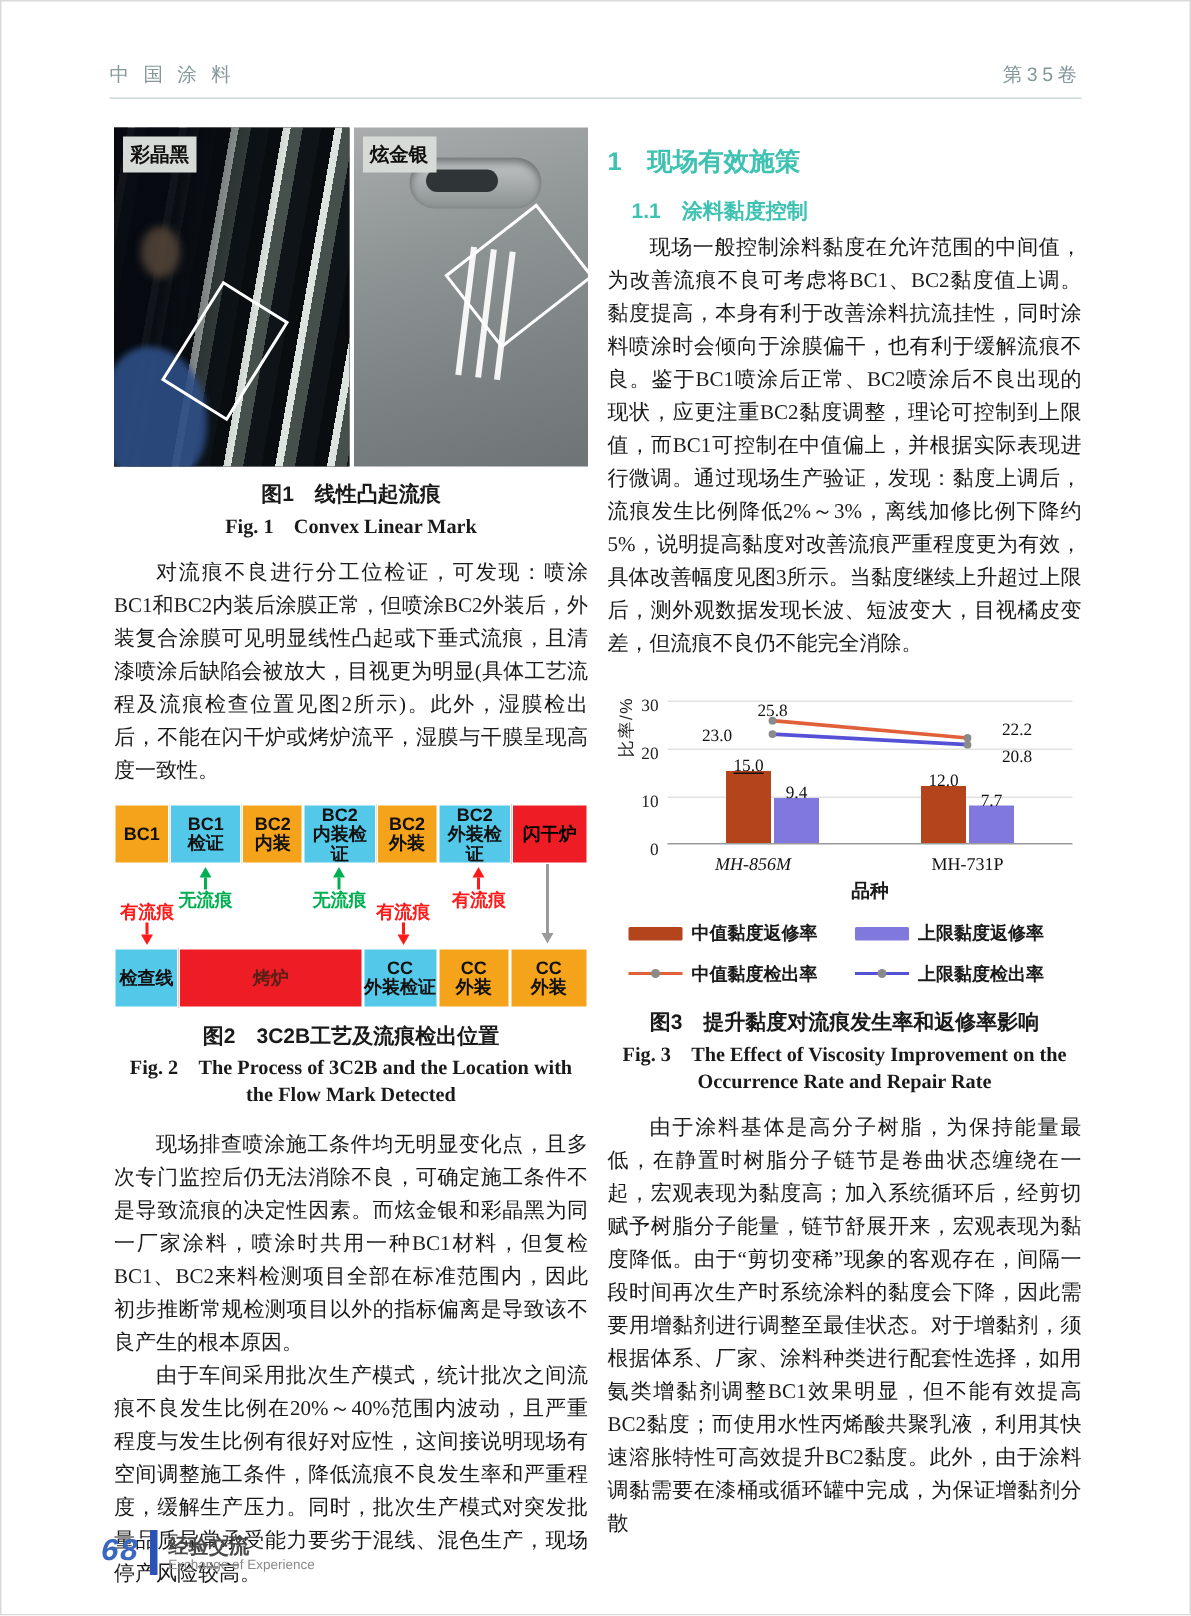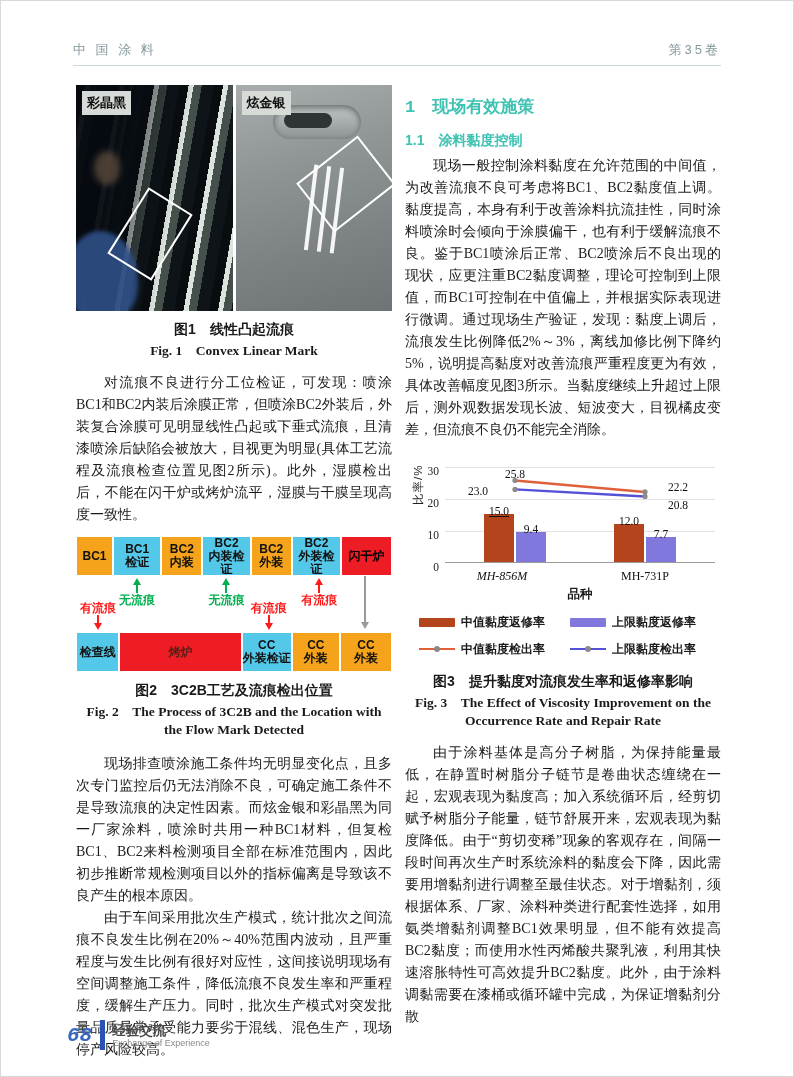--- a/index.html
+++ b/index.html
@@ -62,22 +62,22 @@
   .tri-up { width:0; height:0; border-left:4px solid transparent; border-right:4px solid transparent; border-bottom:7px solid; }
   .tri-down { width:0; height:0; border-left:4px solid transparent; border-right:4px solid transparent; border-top:7px solid; }
   .stem { width:2px; height:8px; }
   .g-green .tri-up { border-bottom-color:#00b050; } .g-green .stem { background:#00b050; }
   .g-red .tri-up { border-bottom-color:#ff1a1a; } .g-red .tri-down { border-top-color:#ff1a1a; } .g-red .stem { background:#ff1a1a; }
   .g-gray { height:56px; justify-content:flex-start; }
   .g-gray .stem { background:#9a9a9a; height:46px; }
   .g-gray .tri-down { border-top-color:#9a9a9a; }
 
   
-  .h1 { color:#3fc2b2; font-family:Liberation Mono, monospace; font-weight:bold; font-size:17px; margin:14px 0 10px; text-align:left; }
-  .h2 { color:#3fc2b2; font-family:"Liberation Sans",sans-serif; font-weight:bold; font-size:14px; margin:4px 0 4px; text-align:left; }
+  .h1 { color:#3fc2b2; font-family:Liberation Sans, sans-serif; font-weight:bold; font-size:17px; margin:14px 0 10px; text-align:left; }
+  .h2 { color:#3fc2b2; font-family:"Liberation Sans",sans-serif; font-weight:bold; font-size:14px; margin:4px 16px 4px; text-align:left; }
 
   
   .fig3 { margin-top:10px; font-family:"Liberation Sans","DejaVu Sans",sans-serif; }
   .chart-area { position:relative; padding:16px 0 0 40px; }
   .plot { position:relative; width:270px; height:96px; border-bottom:1.4px solid #9a9a9a; overflow:visible; }
   .gridline { position:absolute; left:0; right:0; height:1px; background:#e2e2e2; }
   .ytick { position:absolute; left:-26px; width:20px; text-align:right; font-size:11.5px; color:#222;
            font-family:"Liberation Serif",serif; }
   .ylab { position:absolute; left:2px; top:54px; transform:rotate(-90deg); transform-origin:left top;
           font-size:11.5px; color:#222; letter-spacing:1px; }

